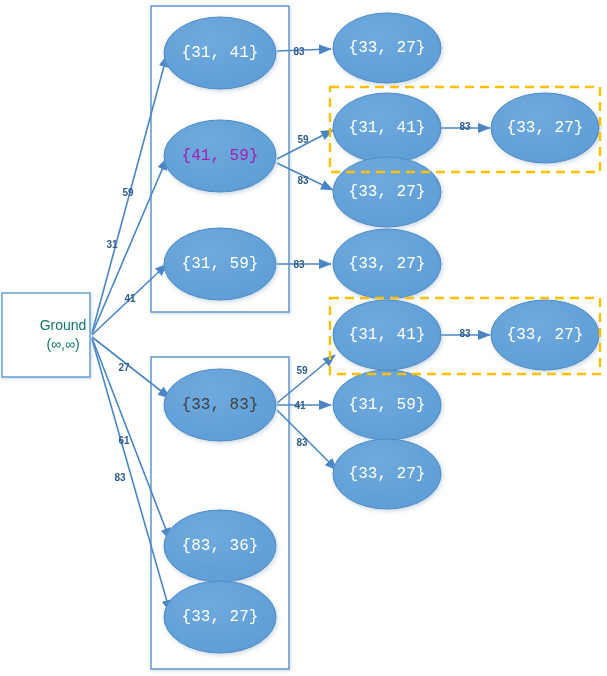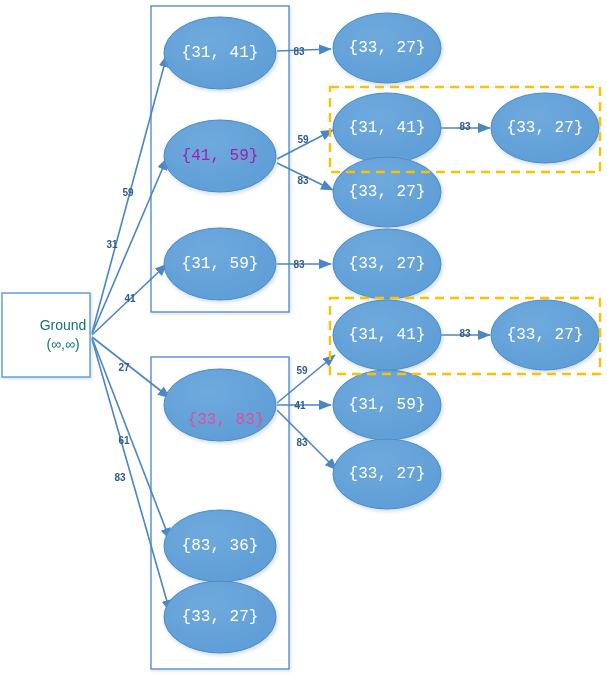--- a/index.html
+++ b/index.html
@@ -117,21 +117,21 @@
       <div class="edge-label" style="left: 303px; top: 180px; color: rgb(46, 92, 138);">83</div>
       <div class="edge-label" style="left: 299px; top: 264px; color: rgb(46, 92, 138);">83</div>
       <div class="edge-label" style="left: 302px; top: 370px; color: rgb(46, 92, 138);">59</div>
       <div class="edge-label" style="left: 300px; top: 405px; color: rgb(46, 92, 138);">41</div>
       <div class="edge-label" style="left: 302px; top: 442px; color: rgb(46, 92, 138);">83</div>
       <div class="edge-label" style="left: 465px; top: 126px; color: rgb(46, 92, 138);">83</div>
       <div class="edge-label" style="left: 465px; top: 333px; color: rgb(46, 92, 138);">83</div>
       <div class="node-label" style="left: 220px; top: 53px; color: rgb(255, 255, 255);">{31, 41}</div>
       <div class="node-label" style="left: 220px; top: 156px; color: #a21caf;">{41, 59}</div>
       <div class="node-label" style="left: 220px; top: 264px; color: rgb(255, 255, 255);">{31, 59}</div>
-      <div class="node-label" style="left: 226px; top: 405px; color: #ec4899; margin-top: 15px;">{33, 83}</div>
+      <div class="node-label" style="left: 220px; top: 405px; color: #404040;">{33, 83}</div>
       <div class="node-label" style="left: 220px; top: 546px; color: rgb(255, 255, 255);">{83, 36}</div>
       <div class="node-label" style="left: 220px; top: 617px; color: rgb(255, 255, 255);">{33, 27}</div>
       <div class="node-label" style="left: 387px; top: 48px; color: rgb(255, 255, 255);">{33, 27}</div>
       <div class="node-label" style="left: 387px; top: 128px; color: rgb(255, 255, 255);">{31, 41}</div>
       <div class="node-label" style="left: 387px; top: 192px; color: rgb(255, 255, 255);">{33, 27}</div>
       <div class="node-label" style="left: 387px; top: 264px; color: rgb(255, 255, 255);">{33, 27}</div>
       <div class="node-label" style="left: 387px; top: 335px; color: rgb(255, 255, 255);">{31, 41}</div>
       <div class="node-label" style="left: 387px; top: 405px; color: rgb(255, 255, 255);">{31, 59}</div>
       <div class="node-label" style="left: 387px; top: 474px; color: rgb(255, 255, 255);">{33, 27}</div>
       <div class="node-label" style="left: 545px; top: 128px; color: rgb(255, 255, 255);">{33, 27}</div>

